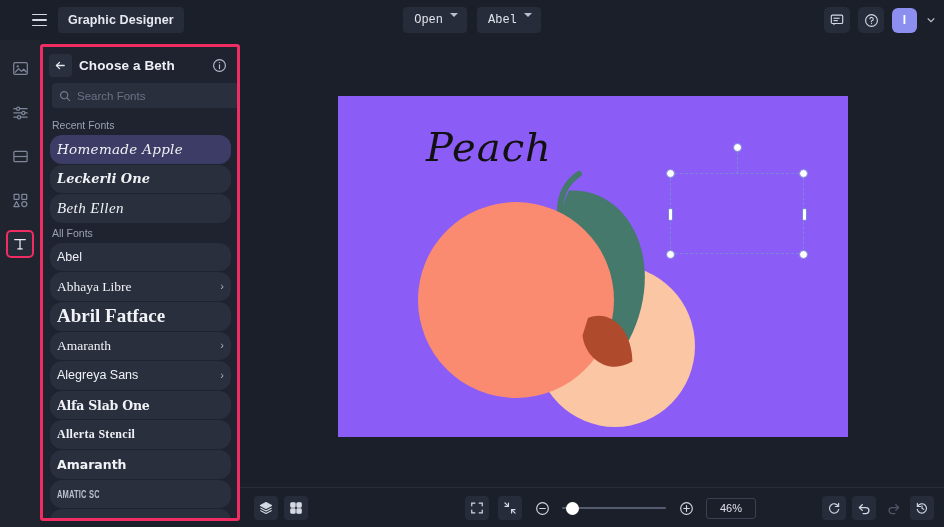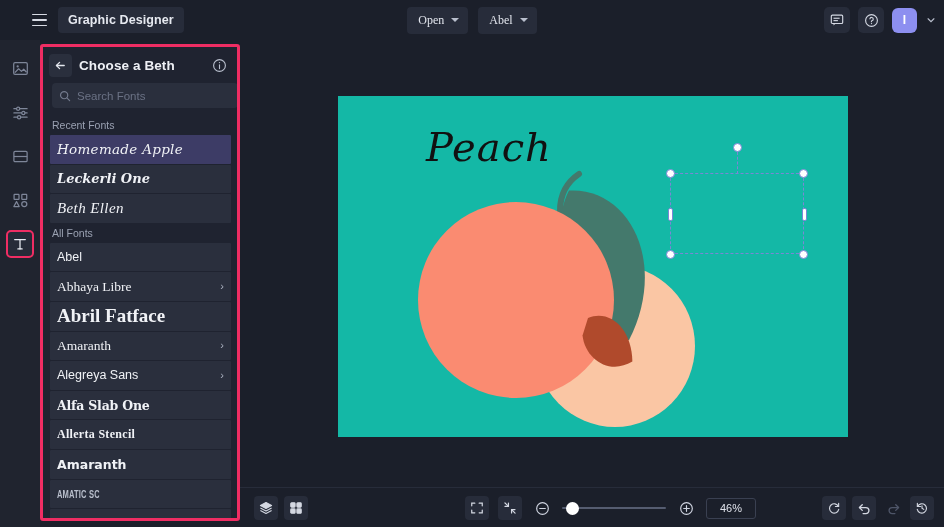--- a/index.html
+++ b/index.html
@@ -28,22 +28,22 @@
     background: #272c3a; padding: 6px 10px; border-radius: 4px; margin-left: 6px;
   }
   .tb-center {
     position: absolute; left: 0; right: 0; top: 0; height: 40px;
     display: flex; align-items: center; justify-content: center; gap: 10px;
     pointer-events: none;
   }
   .menu-btn {
     pointer-events: auto;
     background: #272c3a; border: none; border-radius: 4px;
-    color: #e2e5ed; font-size: 12px; font-family: Liberation Serif, serif;
-    padding: 6px 9px 6px 11px; display: flex; align-items: center; gap: 7px;
+    color: #e2e5ed; font-size: 12px; font-family: Liberation Mono, monospace;
+    padding: 6px 9px 6px 11px; display: flex; gap: 7px;
     cursor: pointer;
   }
   .caret { width: 0; height: 0; border-left: 4px solid transparent; border-right: 4px solid transparent;
            border-top: 4px solid #b9bfcd; }
   .tb-right {
     position: absolute; right: 8px; top: 0; height: 40px;
     display: flex; align-items: center; gap: 8px;
   }
   .icon-btn {
     width: 26px; height: 26px; border-radius: 5px; background: #272c3a;
@@ -100,21 +100,21 @@
   .search-wrap input::placeholder { color: #6b7285; }
 
   .list-scroll { flex: 1; overflow: hidden; position: relative; }
   .group-label {
     font-size: 10.5px; color: #9aa1b2; padding: 3px 9px 4px 9px;
     background: #1f2330;
   }
   .font-row {
     height: 28.6px; margin: 0 6px 1px 7px; background: #2a2f3d;
     display: flex; align-items: center; padding: 0 7px; cursor: pointer;
-    color: #f0f2f6; position: relative; border-radius: 1px;
+    color: #f0f2f6; position: relative; border-radius: 12px;
   }
   .font-row.selected { background: #3d3c66; }
   .font-row .chev {
     position: absolute; right: 7px; color: #aab0c0; font-size: 11px; line-height: 1;
   }
   .fname { font-size: 12.5px; white-space: nowrap; overflow: hidden; }
 
   
   .f-script { font-family: "DejaVu Serif", serif; font-style: italic; font-size: 13.5px; letter-spacing: .3px; }
   .f-script2 { font-family: "DejaVu Serif", serif; font-style: italic; font-weight: bold; font-size: 13px; }
@@ -130,21 +130,21 @@
                  transform-origin: left center; font-weight: 600; }
   .f-amble { font-family: "DejaVu Sans", sans-serif; font-weight: bold; font-size: 12.5px; }
 
   
   #canvas-area {
     position: absolute; left: 240px; top: 40px; width: 704px; height: 447px;
     background: #1b1f2a;
   }
   #canvas {
     position: absolute; left: 98px; top: 56px; width: 510px; height: 341px;
-    background: #14b8a6; overflow: hidden;
+    background: #8b5cf6; overflow: hidden;
   }
   #peach-art { position: absolute; left: 0; top: 0; width: 510px; height: 341px; }
   #peach-text {
     position: absolute; left: 88px; top: 28px;
     font-family: "DejaVu Serif", serif; font-style: italic;
     font-size: 40px; color: #111; letter-spacing: 1px;
   }
   
   #sel-box {
     position: absolute; left: 430px; top: 133px; width: 134px; height: 81px;

